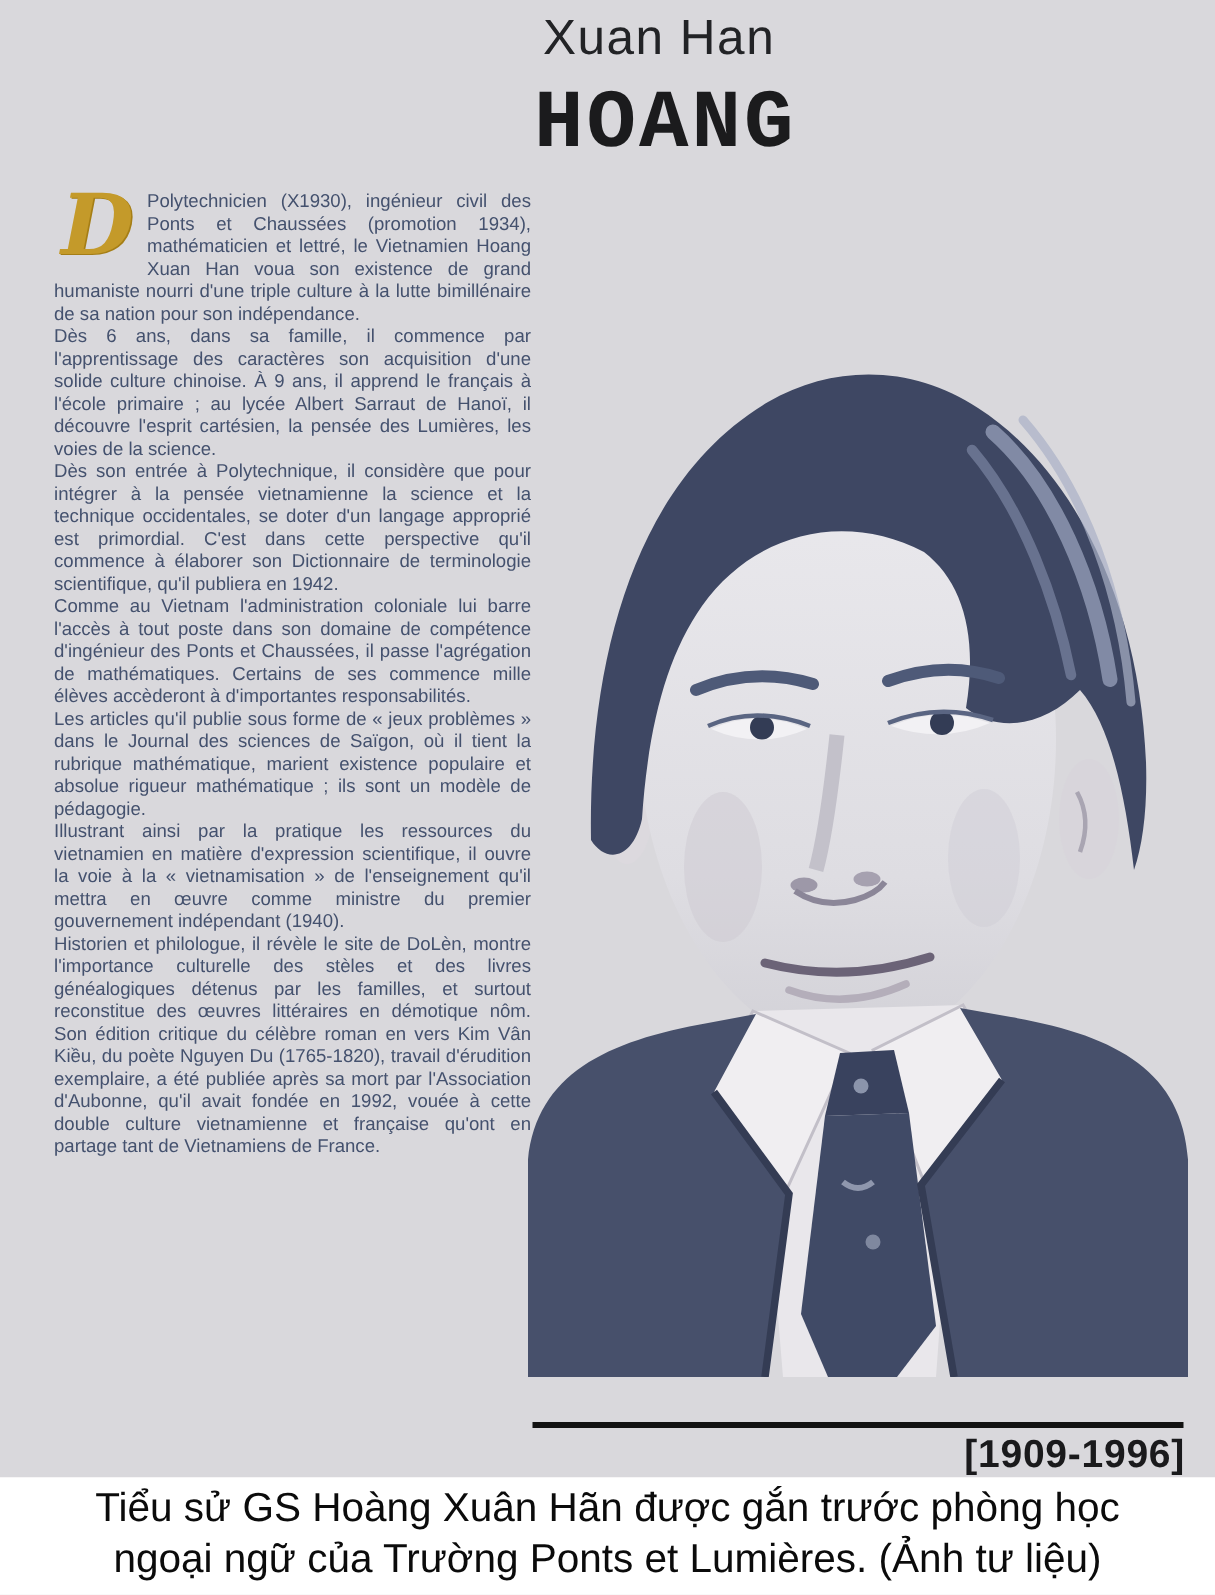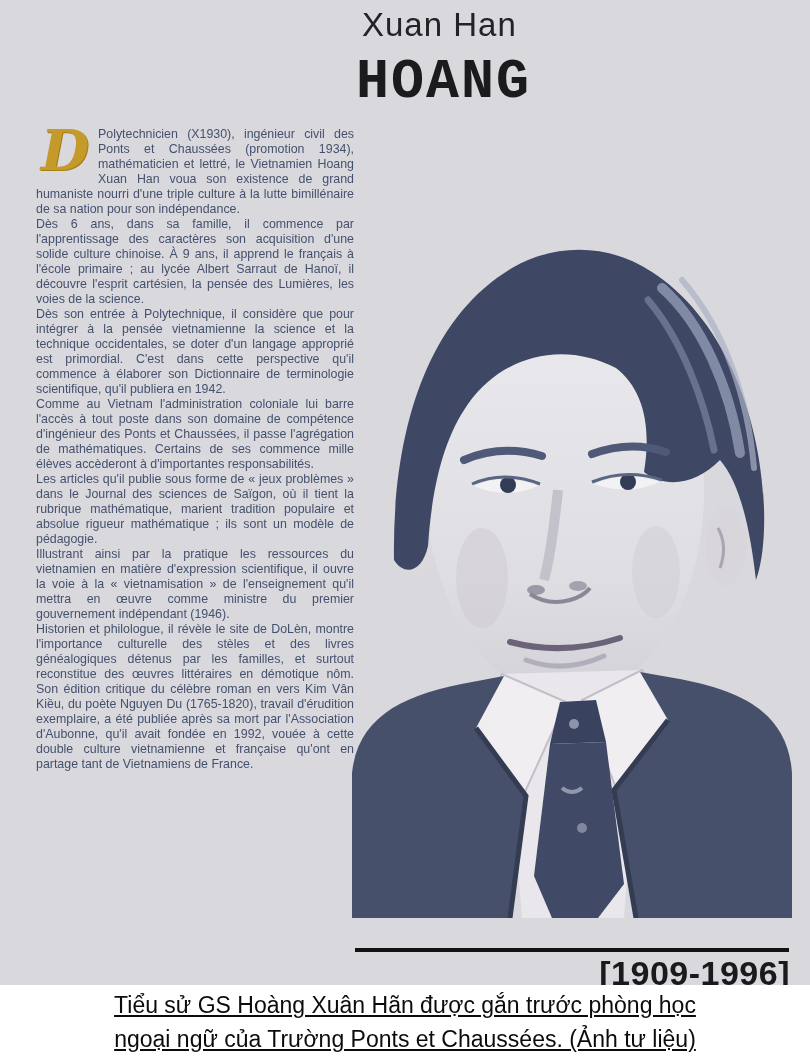--- a/index.html
+++ b/index.html
@@ -39,28 +39,28 @@
   }
   
   .portrait{position:absolute;left:352px;top:228px;width:440px;height:690px;}
   .portrait svg{display:block;width:440px;height:690px;}
   .rule{
     position:absolute;left:355px;top:948px;width:434px;height:4px;
     background:#121212;
   }
   .dates{
     position:absolute;left:490px;top:954px;width:300px;
-    text-align:right;font-size:34px;font-weight:600;color:#1a1a1c;
+    text-align:right;font-size:26px;font-weight:600;color:#1a1a1c;
     letter-spacing:0.5px;
   }
   
   .caption{
     position:absolute;left:0;top:985px;width:810px;height:78px;
     background:#ffffff;color:#0b0b0b;text-align:center;
-    font-size:23px;line-height:34px;text-decoration:underline;
+    font-size:27px;line-height:34px;
   }
   .caption .cl{white-space:nowrap;}
   .caption .cl1{margin-top:3px;}
 </style>
 </head>
 <body>
 
 <div class="stage">
 
   <div class="plaque">
@@ -68,22 +68,22 @@
     <div class="title-block">
       <div class="title-first">Xuan Han</div>
       <div class="title-last">HOANG</div>
     </div>
 
     <div class="bio" id="bio">
         <p><span class="dropcap">D</span>Polytechnicien (X1930), ingénieur civil des Ponts et Chaussées (promotion 1934), mathématicien et lettré, le Vietnamien Hoang Xuan Han voua son existence de grand humaniste nourri d'une triple culture à la lutte bimillénaire de sa nation pour son indépendance.</p>
         <p>Dès 6 ans, dans sa famille, il commence par l'apprentissage des caractères son acquisition d'une solide culture chinoise. À 9 ans, il apprend le français à l'école primaire ; au lycée Albert Sarraut de Hanoï, il découvre l'esprit cartésien, la pensée des Lumières, les voies de la science.</p>
         <p>Dès son entrée à Polytechnique, il considère que pour intégrer à la pensée vietnamienne la science et la technique occidentales, se doter d'un langage approprié est primordial. C'est dans cette perspective qu'il commence à élaborer son Dictionnaire de terminologie scientifique, qu'il publiera en 1942.</p>
         <p>Comme au Vietnam l'administration coloniale lui barre l'accès à tout poste dans son domaine de compétence d'ingénieur des Ponts et Chaussées, il passe l'agrégation de mathématiques. Certains de ses commence mille élèves accèderont à d'importantes responsabilités.</p>
-        <p>Les articles qu'il publie sous forme de « jeux problèmes » dans le Journal des sciences de Saïgon, où il tient la rubrique mathématique, marient tradition populaire et absolue rigueur mathématique ; ils sont un modèle de pédagogie.</p>
-        <p>Illustrant ainsi par la pratique les ressources du vietnamien en matière d'expression scientifique, il ouvre la voie à la « vietnamisation » de l'enseignement qu'il mettra en œuvre comme ministre du premier gouvernement indépendant (1946).</p>
+        <p>Les articles qu'il publie sous forme de « jeux problèmes » dans le Journal des sciences de Saïgon, où il tient la rubrique mathématique, marient existence populaire et absolue rigueur mathématique ; ils sont un modèle de pédagogie.</p>
+        <p>Illustrant ainsi par la pratique les ressources du vietnamien en matière d'expression scientifique, il ouvre la voie à la « vietnamisation » de l'enseignement qu'il mettra en œuvre comme ministre du premier gouvernement indépendant (1940).</p>
         <p>Historien et philologue, il révèle le site de DoLèn, montre l'importance culturelle des stèles et des livres généalogiques détenus par les familles, et surtout reconstitue des œuvres littéraires en démotique nôm. Son édition critique du célèbre roman en vers Kim Vân Kiều, du poète Nguyen Du (1765-1820), travail d'érudition exemplaire, a été publiée après sa mort par l'Association d'Aubonne, qu'il avait fondée en 1992, vouée à cette double culture vietnamienne et française qu'ont en partage tant de Vietnamiens de France.</p>
       </div>
 
     <div class="portrait">
       <svg viewBox="0 0 440 690" xmlns="http://www.w3.org/2000/svg">
         <defs>
           <linearGradient id="faceGrad" x1="0" y1="0" x2="0" y2="1">
             <stop offset="0" stop-color="#eae9ed"></stop>
             <stop offset="0.7" stop-color="#dedde2"></stop>
             <stop offset="1" stop-color="#d2d1d7"></stop>
@@ -154,16 +154,16 @@
         </g>
       </svg>
     </div>
 
     <div class="rule"></div>
     <div class="dates">[1909-1996]</div>
   </div>
 
   <div class="caption">
     <div class="cl cl1">Tiểu sử GS Hoàng Xuân Hãn được gắn trước phòng học</div>
-    <div class="cl">ngoại ngữ của Trường Ponts et Chaussées. (Ảnh tư liệu)</div>
+    <div class="cl">ngoại ngữ của Trường Ponts et Lumières. (Ảnh tư liệu)</div>
   </div>
 
 </div>
 
 </body></html>

